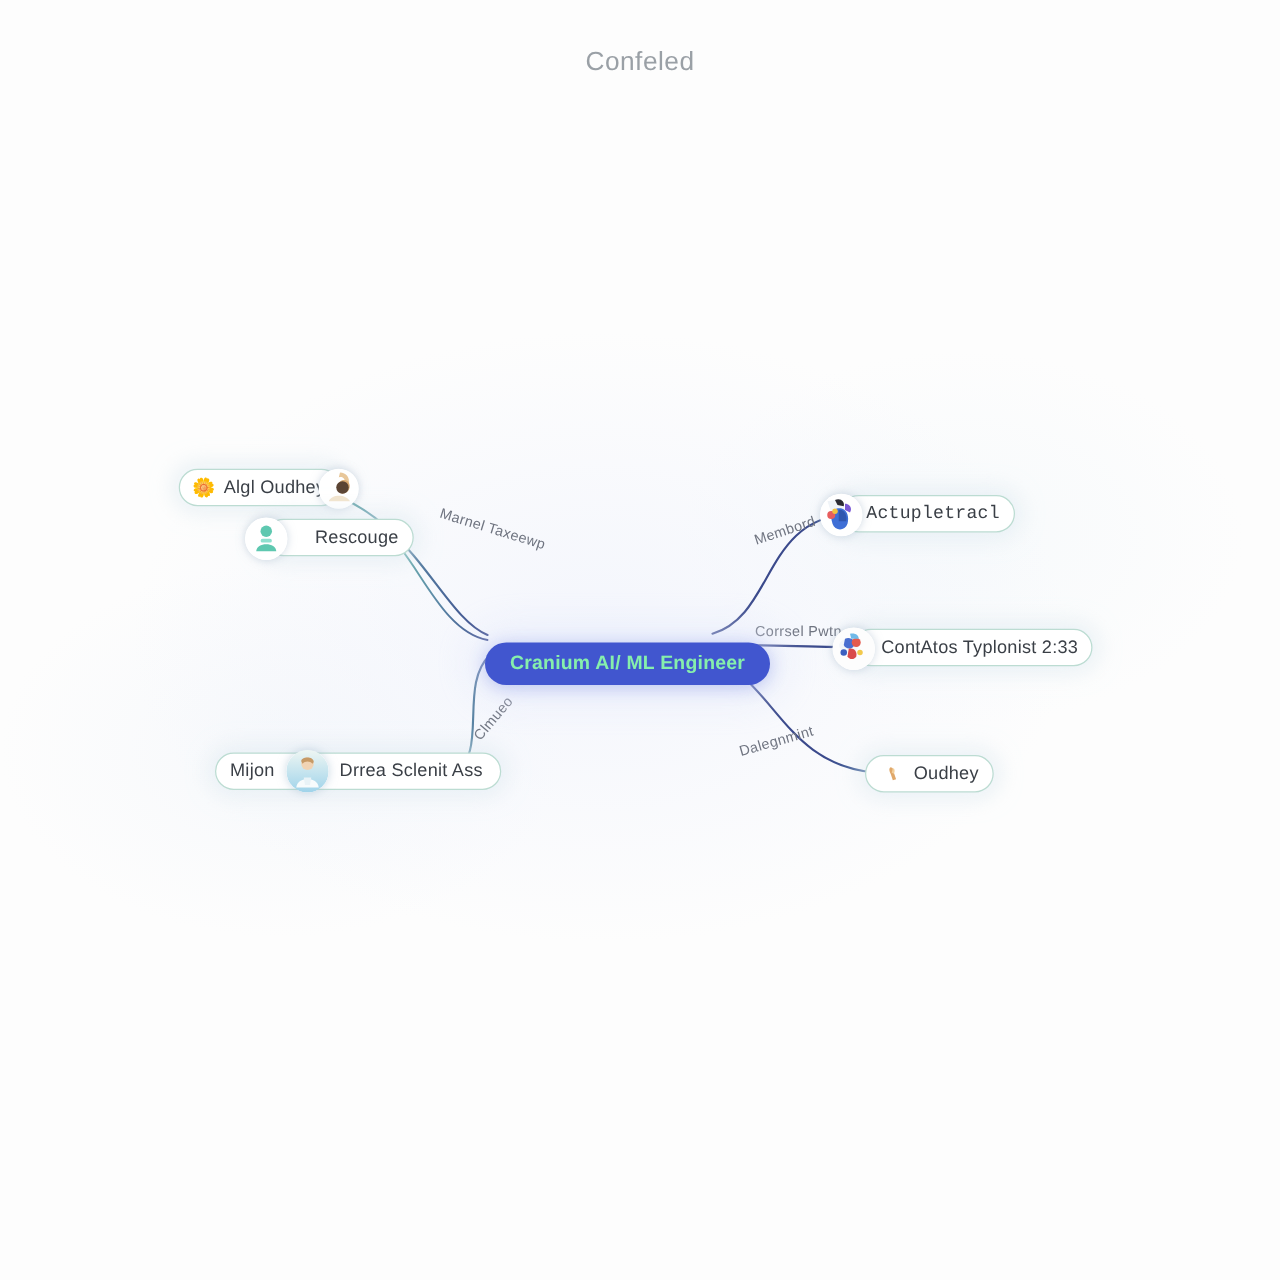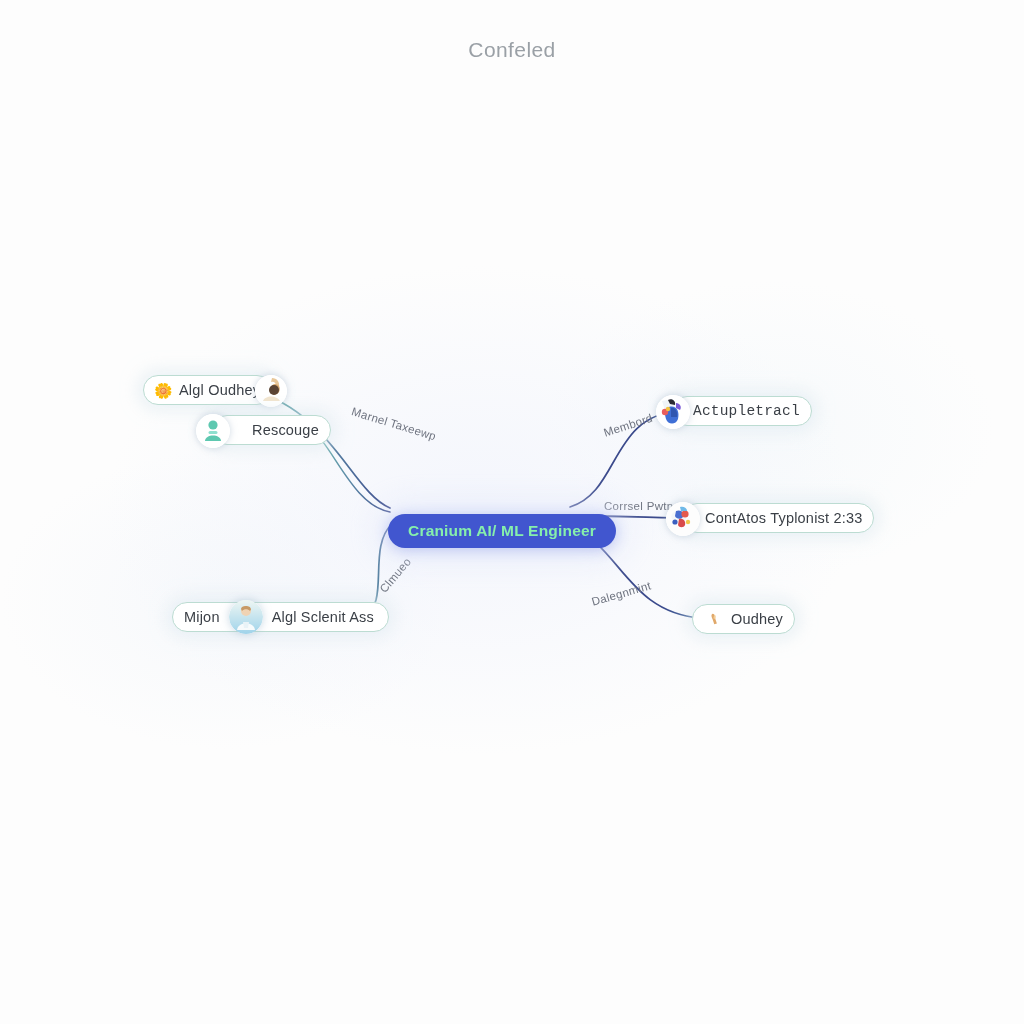--- a/index.html
+++ b/index.html
@@ -247,21 +247,21 @@
           <stop offset="100%" stop-color="#9fd3ea"></stop>
         </linearGradient>
       </defs>
       <circle cx="17" cy="17" r="17" fill="url(#photoBg)"></circle>
       <circle cx="17" cy="11" r="5" fill="#f0d3b4"></circle>
       <path d="M12 9 C12 5 22 5 22 9.5 L21 11 C19 8.5 15 8.5 13 11 Z" fill="#c79a66"></path>
       <path d="M8 30 C9 21 25 21 26 30 Z" fill="#f7fbfc"></path>
       <path d="M14 22 L20 22 L19 28 L15 28 Z" fill="#e9f3f7"></path>
     </svg>
   </span>
-  <span class="node-label">Algl Sclenit Ass</span>
+  <span class="node-label">Drrea Sclenit Ass</span>
 </div>
 
 <div class="node" id="node-actu">
   <span class="avatar avatar-overlap-left">
     <svg viewBox="0 0 34 34">
       <circle cx="17" cy="17" r="17" fill="#ffffff"></circle>
       <path d="M6 6 L17 4 L20 13 L9 15 Z" fill="#f0f4f8"></path>
       <path d="M12 5 C16 3 20 6 19 10 L14 9 Z" fill="#2b2b33"></path>
       <path d="M13 12 C20 10 24 16 22 24 C20 30 12 30 10 24 C8 18 9 13 13 12 Z" fill="#3f6fd6"></path>
       <path d="M15 13 C19 12 22 17 21 22 L15 22 Z" fill="#2f56b0"></path>

